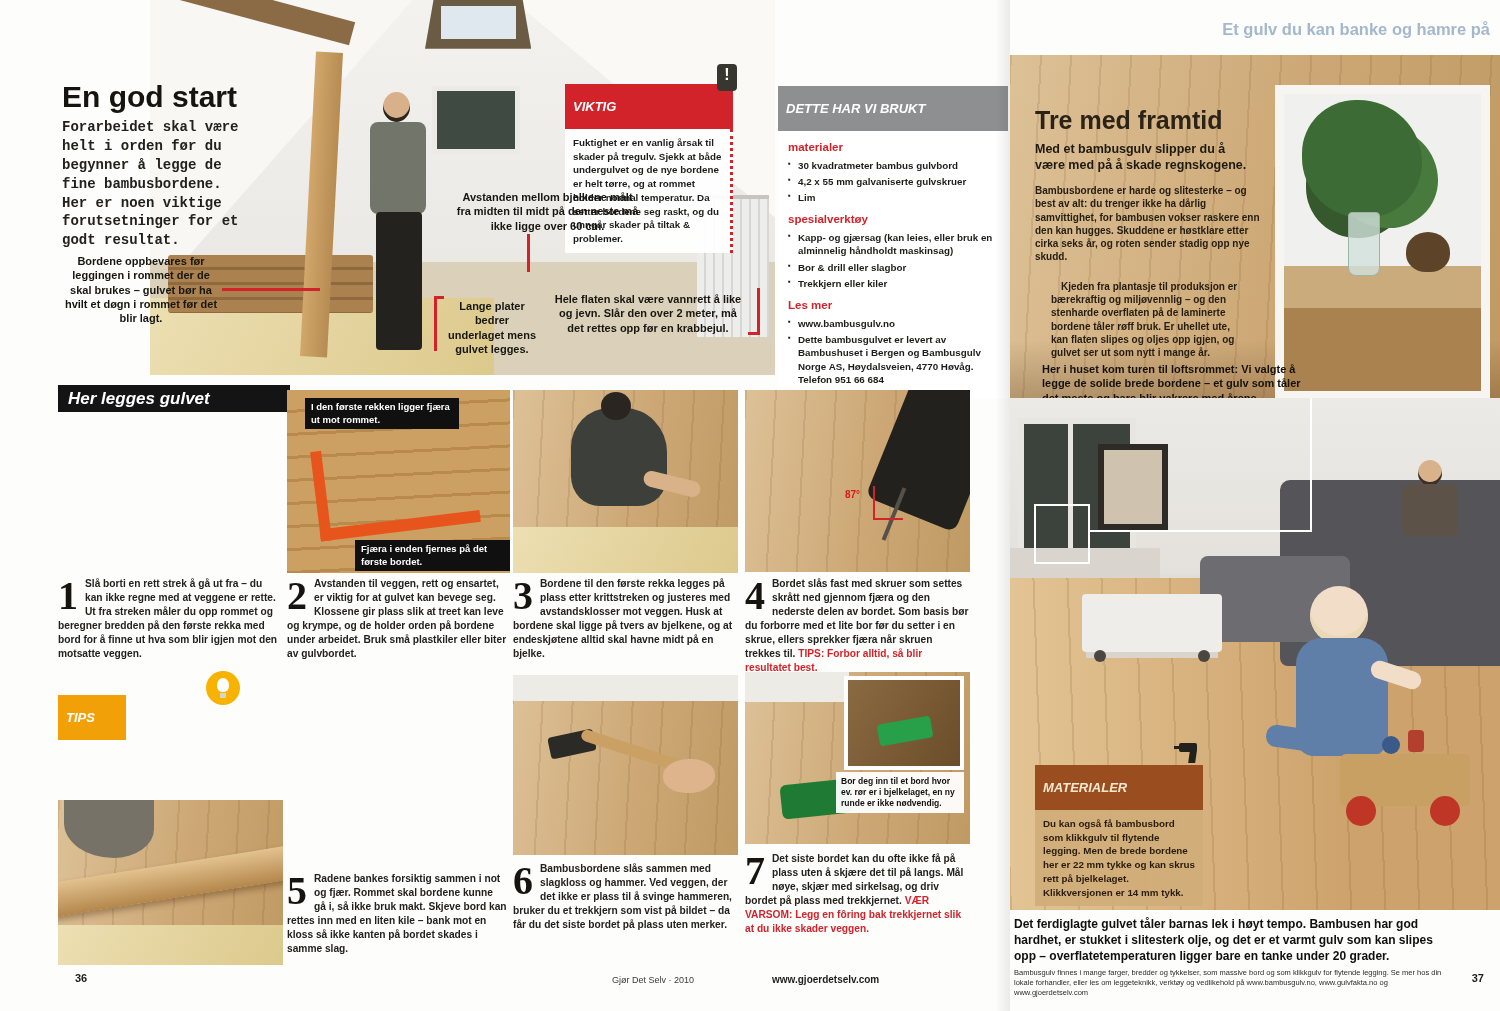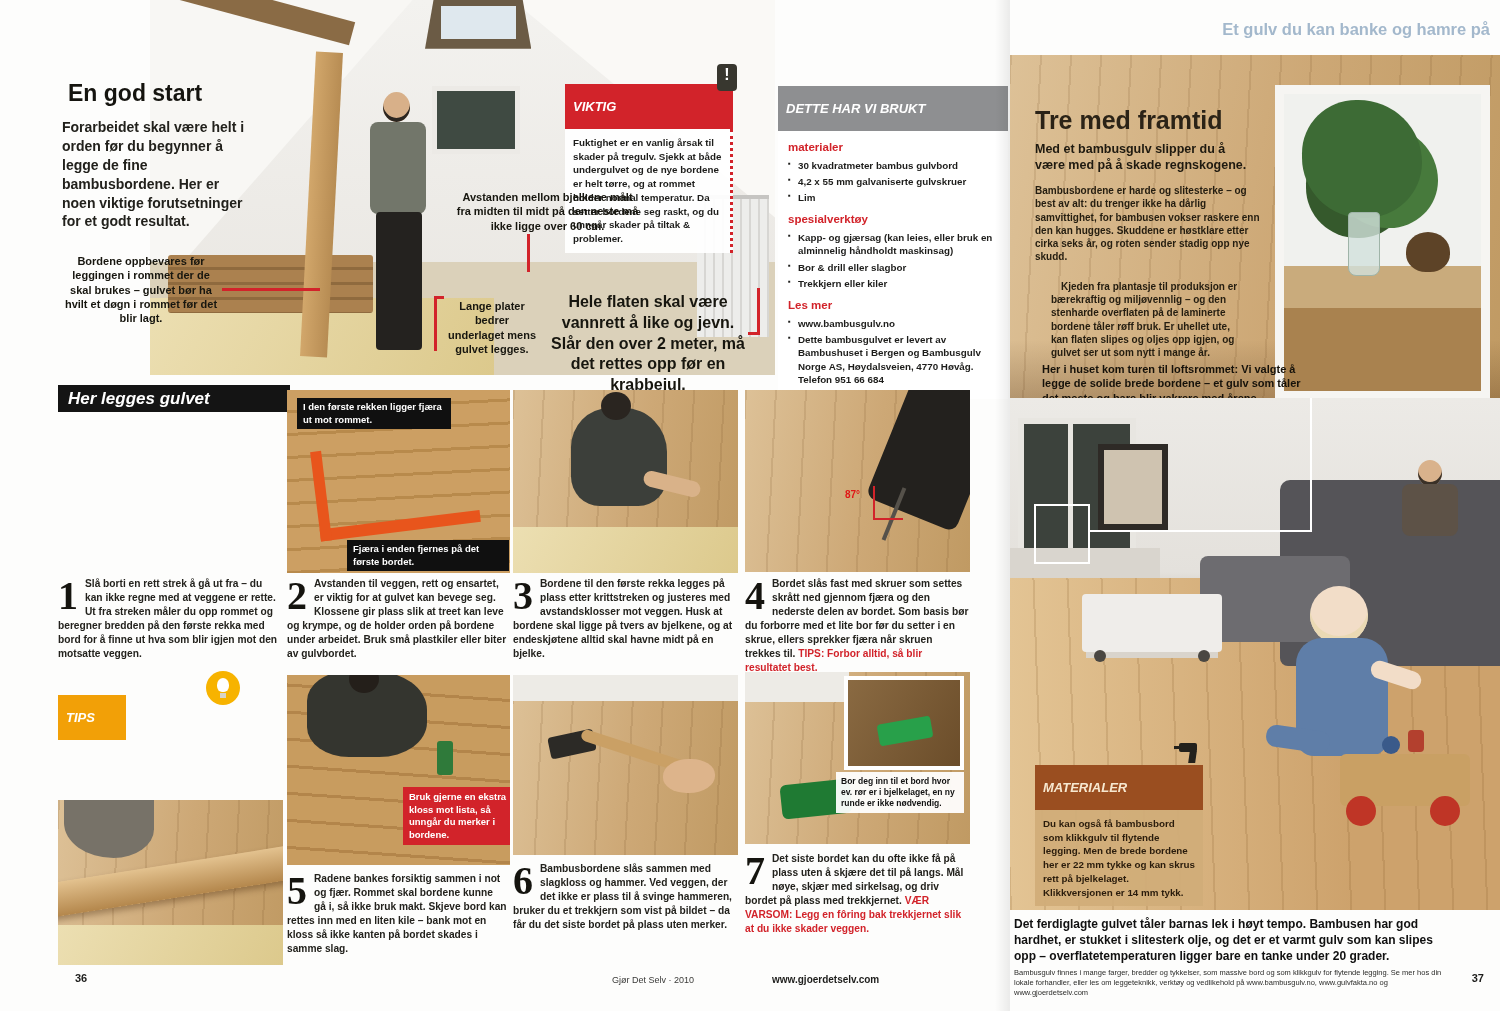--- a/index.html
+++ b/index.html
@@ -3,21 +3,21 @@
 <meta charset="utf-8">
 <style>
   html,body{margin:0;padding:0;background:#e9e7e3;}
   #spread{position:relative;width:1500px;height:1011px;background:#fdfdfc;overflow:hidden;
           font-family:"Liberation Sans",sans-serif;color:#1d1d1b;}
   .abs{position:absolute;}
   .photo{position:absolute;overflow:hidden;}
   
   .h1{font-weight:700;color:#15140f;}
   .bold-sm{font-weight:700;}
-  .cap-black{position:absolute;background:#101010;color:#fff;font:700 9.5px/1.32 "Liberation Sans",sans-serif;padding:3px 6px;}
+  .cap-black{position:absolute;background:#101010;color:#fff;font:700 9.5px/1.32 "Liberation Sans",sans-serif;padding:3px 6px;margin-left:8px;}
   .cap-red{position:absolute;background:#d2232a;color:#fff;font:700 9.5px/1.32 "Liberation Sans",sans-serif;padding:4px 6px;}
   .cap-white{position:absolute;background:rgba(255,255,255,.94);color:#111;font:700 8.5px/1.3 "Liberation Sans",sans-serif;padding:4px 5px;}
   .pcap{position:absolute;font:700 11px/1.3 "Liberation Sans",sans-serif;color:#17160f;text-align:center;}
   
   .box-title{font:italic 700 13px/1 "Liberation Sans",sans-serif;color:#fff;padding:16px 8px;}
   .red-bar{background:#d2232a;}
   .gray-bar{background:#8e8f91;}
   .yellow-bar{background:#f2a007;width:52px;}
   .brown-bar{background:#9a4e20;color:#f7e8cf;}
   .viktig-body{background:rgba(255,255,255,.93);border-right:3px dotted #d2232a;padding:7px 8px;
@@ -70,36 +70,36 @@
     <div class="abs insul" style="left:0;top:298px;width:55%;height:77px;"></div>
     <div class="abs" style="left:18px;top:255px;width:205px;height:58px;background:repeating-linear-gradient(180deg,#ab814f 0 12px,#8f6a3e 12px 15px);border-radius:3px;"></div>
     <div class="abs" style="left:282px;top:86px;width:78px;height:58px;background:#3f4a42;border:5px solid #eceae6;"></div>
     <div class="abs" style="left:158px;top:52px;width:27px;height:305px;background:linear-gradient(90deg,#d2a76b,#b78c53);transform:rotate(3deg);"></div>
     <div class="abs" style="left:233px;top:92px;width:27px;height:30px;background:#d8b089;border-radius:50%;box-shadow:0 -4px 0 #2c2620 inset;"></div>
     <div class="abs" style="left:220px;top:122px;width:56px;height:92px;background:#72766a;border-radius:8px;"></div>
     <div class="abs" style="left:226px;top:212px;width:46px;height:138px;background:#24221f;border-radius:4px;"></div>
     <div class="abs" style="right:6px;top:195px;width:72px;height:138px;background:repeating-linear-gradient(90deg,#ededeb 0 7px,#d7d6d3 7px 9px);border-top:4px solid #c6c5c2;"></div>
   </div>
 
-  <div class="abs h1" style="left:68px;top:80px;font-size:23px;">En god start</div>
-  <div class="abs bold-sm" style="left:62px;top:118px;width:188px;font-size:14px;line-height:1.35;color:#22211c;">Forarbeidet skal være helt i orden før du begynner å legge de fine bambusbordene. Her er noen viktige forutsetninger for et godt resultat.</div>
+  <div class="abs h1" style="left:62px;top:80px;font-size:30px;">En god start</div>
+  <div class="abs bold-sm" style="left:62px;top:118px;width:188px;font-size:14px;line-height:1.35;color:#22211c;font-family:Liberation Mono, monospace;">Forarbeidet skal være helt i orden før du begynner å legge de fine bambusbordene. Her er noen viktige forutsetninger for et godt resultat.</div>
   <div class="abs pcap" style="left:62px;top:254px;width:158px;">Bordene oppbevares før leggingen i rommet der de skal brukes – gulvet bør ha hvilt et døgn i rommet før det blir lagt.</div>
   <div class="redline" style="left:222px;top:288px;width:98px;height:3px;"></div>
 
   <div class="abs" style="left:565px;top:84px;width:168px;">
     <div class="warn-icon" style="right:-4px;top:-20px;"></div>
     <div class="box-title red-bar">VIKTIG</div>
     <div class="viktig-body">Fuktighet er en vanlig årsak til skader på tregulv. Sjekk at både undergulvet og de nye bordene er helt tørre, og at rommet holder normal temperatur. Da setter bordene seg raskt, og du unngår skader på tiltak &amp; problemer.</div>
   </div>
 
   <div class="pcap" style="left:455px;top:190px;width:185px;">Avstanden mellom bjelkene målt fra midten til midt på den neste må ikke ligge over 60 cm.</div>
   <div class="redline" style="left:527px;top:234px;width:3px;height:38px;"></div>
   <div class="bracket-l" style="left:434px;top:296px;"></div>
   <div class="pcap" style="left:446px;top:299px;width:92px;">Lange plater bedrer underlaget mens gulvet legges.</div>
-  <div class="pcap" style="left:550px;top:292px;width:196px;font-size:16px;">Hele flaten skal være vannrett å like og jevn. Slår den over 2 meter, må det rettes opp før en krabbejul.</div>
+  <div class="pcap" style="left:550px;top:292px;width:196px;font-size:11px;">Hele flaten skal være vannrett å like og jevn. Slår den over 2 meter, må det rettes opp før en krabbejul.</div>
   <div class="bracket-r" style="left:748px;top:288px;"></div>
 
   <div class="abs" style="left:778px;top:86px;width:230px;">
     <div class="box-title gray-bar">DETTE HAR VI BRUKT</div>
     <div class="brukt-body">
       <div class="brukt-sub" style="margin-top:2px;">materialer</div>
       <div class="bullet">30 kvadratmeter bambus gulvbord</div>
       <div class="bullet">4,2 x 55 mm galvaniserte gulvskruer</div>
       <div class="bullet">Lim</div>
       <div class="brukt-sub">spesialverktøy</div>
@@ -164,26 +164,20 @@
     <div class="box-title yellow-bar">TIPS</div>
   </div>
 
   <div class="photo wood" style="left:58px;top:800px;width:225px;height:165px;">
     <div class="wood-streaks"></div>
     <div class="abs" style="left:-10px;top:64px;width:250px;height:34px;background:linear-gradient(#e3c28f,#b4874c);transform:rotate(-9deg);box-shadow:0 4px 6px rgba(60,30,0,.35);"></div>
     <div class="abs" style="left:6px;top:-6px;width:90px;height:64px;background:#777268;border-radius:0 0 45% 55%;"></div>
     <div class="abs insul" style="left:0;bottom:0;width:100%;height:40px;"></div>
   </div>
 
-  <div class="photo" style="left:287px;top:675px;width:223px;height:190px;background:repeating-linear-gradient(184deg,#c89c5f 0 24px,#b3854a 24px 27px);">
-    <div class="abs" style="left:20px;top:-4px;width:120px;height:86px;background:#34352f;border-radius:35% 45% 40% 35%;"></div>
-    <div class="abs" style="left:62px;top:-10px;width:30px;height:28px;background:#241f1a;border-radius:50%;"></div>
-    <div class="abs" style="left:150px;top:66px;width:16px;height:34px;background:#2f7a3a;border-radius:3px;"></div>
-    <div class="cap-red" style="left:116px;top:112px;width:100px;">Bruk gjerne en ekstra kloss mot lista, så unngår du merker i bordene.</div>
-  </div>
 
   <div class="photo wood" style="left:513px;top:675px;width:225px;height:180px;">
     <div class="wood-streaks"></div>
     <div class="abs" style="left:0;top:0;width:100%;height:26px;background:#edebe6;"></div>
     <div class="abs" style="left:36px;top:58px;width:46px;height:22px;background:#2c2a26;border-radius:4px;transform:rotate(-12deg);"></div>
     <div class="abs" style="left:66px;top:70px;width:110px;height:12px;background:#caa065;transform:rotate(18deg);border-radius:6px;"></div>
     <div class="abs" style="left:150px;top:84px;width:52px;height:34px;background:#ddb48b;border-radius:50% 45% 50% 45%;"></div>
   </div>
 
   <div class="photo wood" style="left:745px;top:672px;width:225px;height:172px;">

